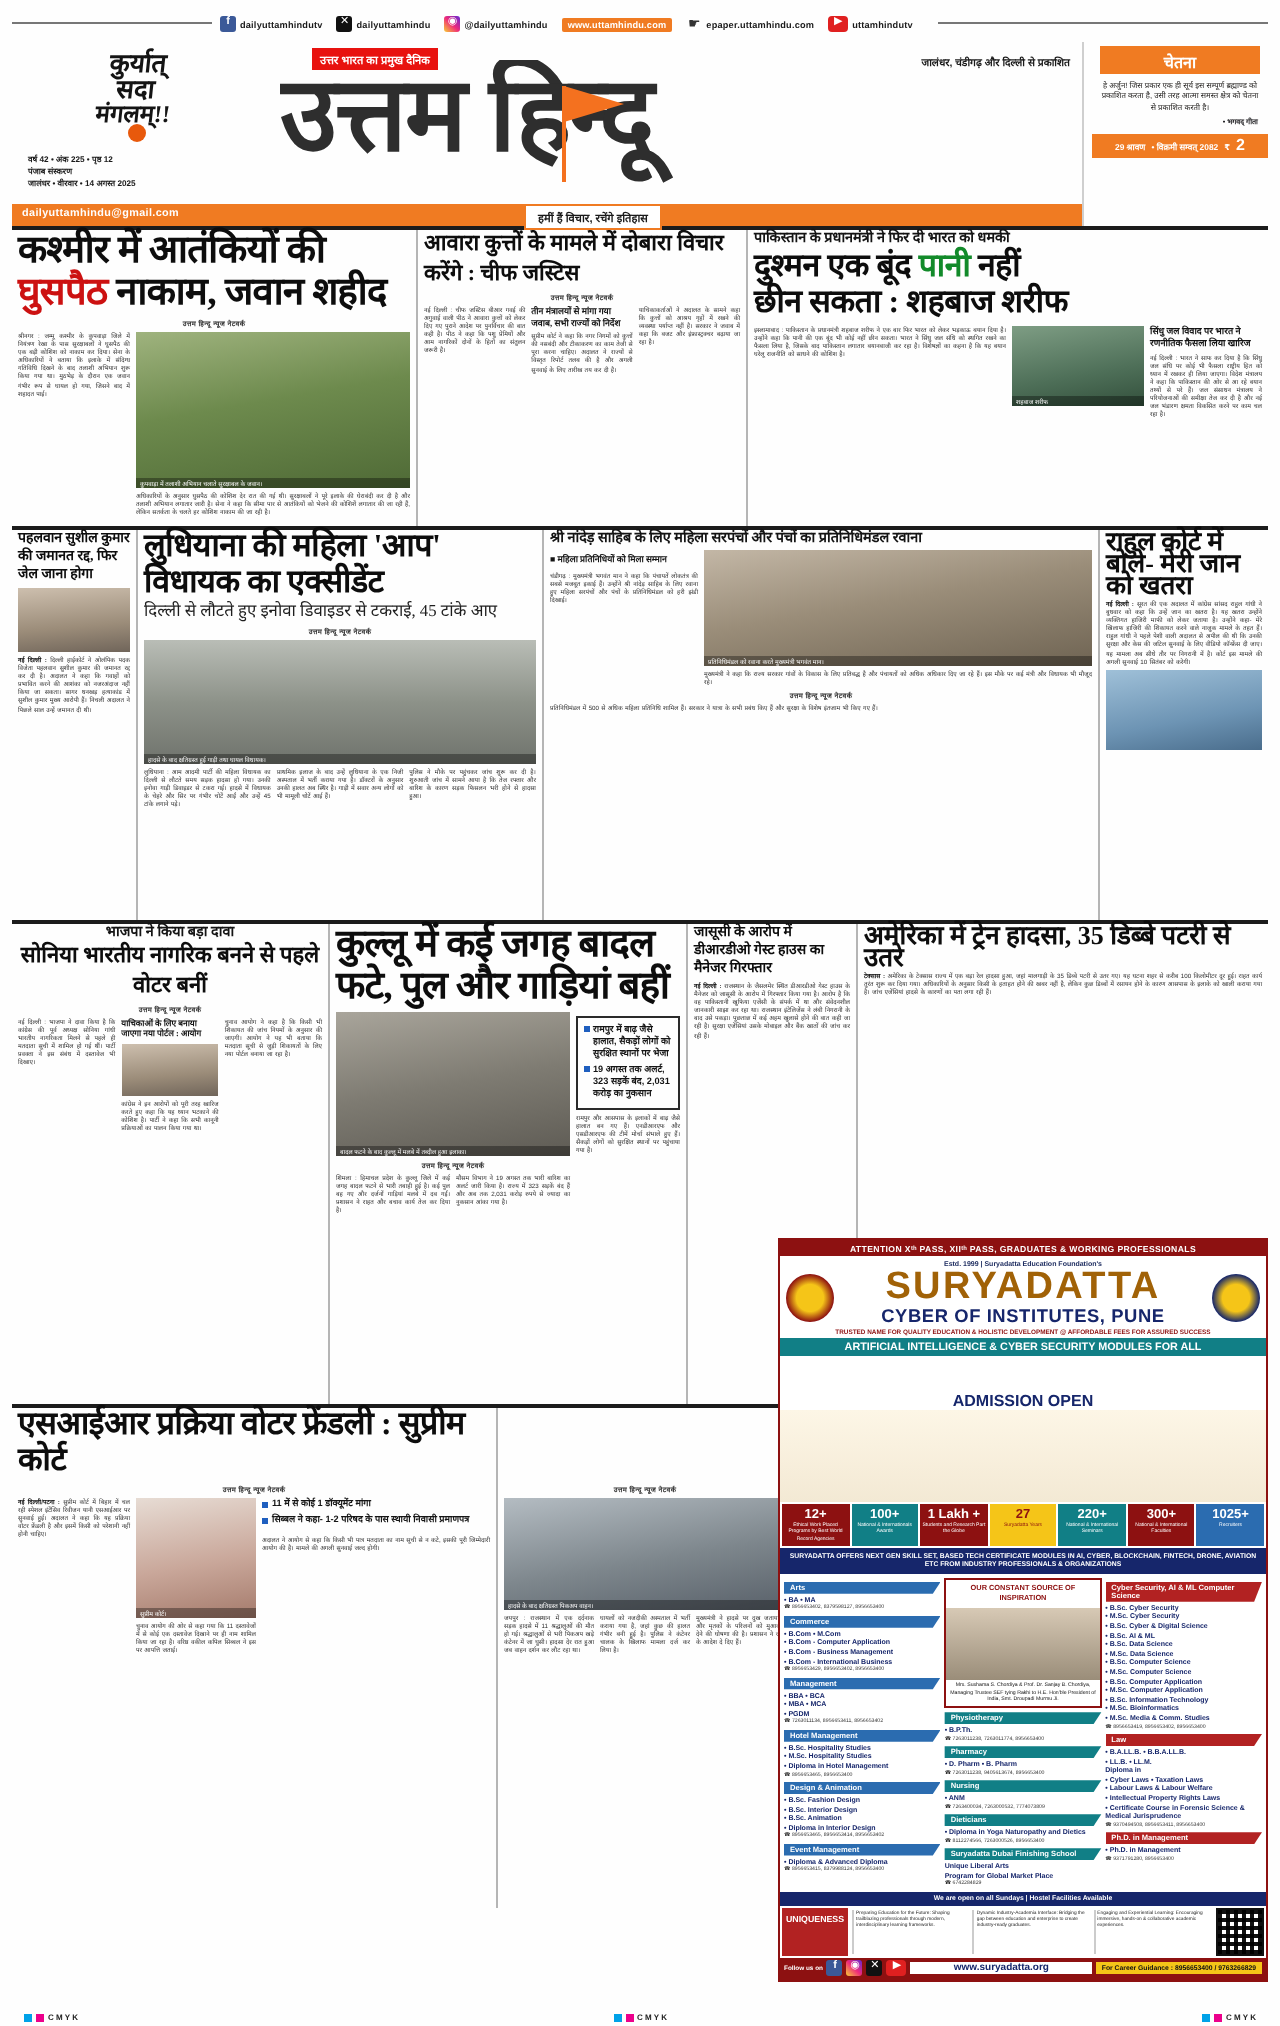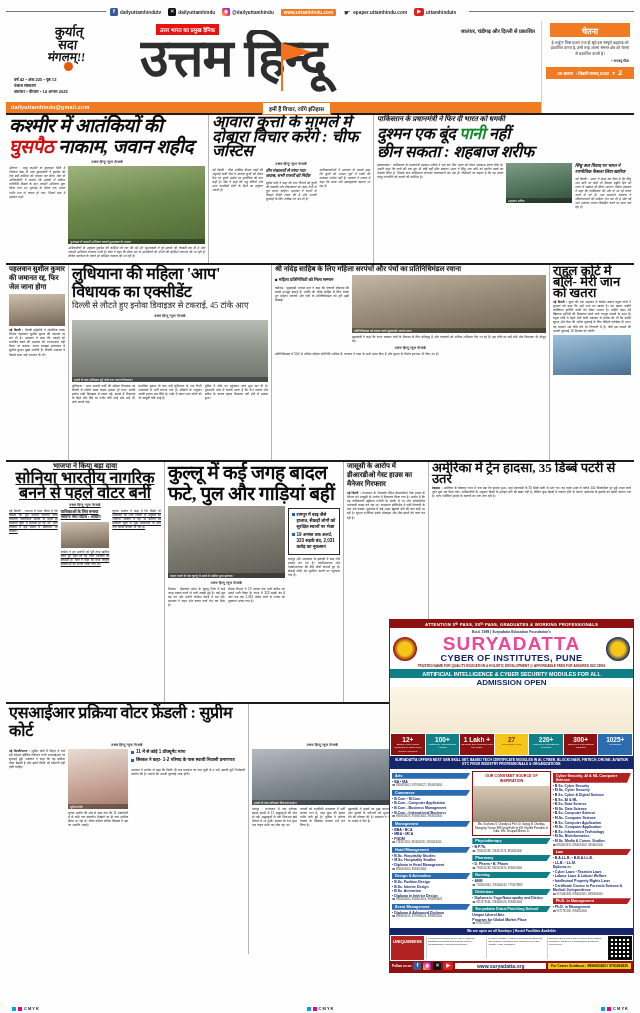--- a/index.html
+++ b/index.html
@@ -65,21 +65,21 @@
   .chetna-body{font-size:3.9px;line-height:5.4px;text-align:center;color:#23211f;padding:3px 4px 0;}
   .chetna-src{font-size:3.6px;font-weight:bold;text-align:right;padding-right:5px;margin-top:2px;}
   .pricebar{background:#f07b22;color:#fff;font-size:4.2px;font-weight:bold;display:flex;align-items:center;
         justify-content:center;gap:3px;padding:2px 3px;margin-top:4px;}
   .pricebar .pnum{font-size:8px;line-height:8px;}
 
   
   .hl{font-family:"Liberation Serif","DejaVu Serif",serif;font-weight:bold;color:#0d0d0d;}
   .hl-xl{font-size:19px;line-height:21px;letter-spacing:-.3px;}
   .hl-lg{font-size:16px;line-height:18px;letter-spacing:-.2px;}
-  .hl-md{font-size:16px;line-height:14.5px;}
+  .hl-md{font-size:11px;line-height:14.5px;}
   .hl-sm{font-size:13px;line-height:11px;}
   .hl-xs{font-size:7px;line-height:9px;}
   .kicker{font-family:"Liberation Serif","DejaVu Serif",serif;font-weight:bold;font-size:7.2px;line-height:9px;color:#141414;}
   .subhl{font-family:"Liberation Serif","DejaVu Serif",serif;font-size:8.4px;line-height:10px;color:#1e1e1e;}
 
   
   .photo{position:relative;overflow:hidden;background:#cfd3cc;}
   .photo .cap{position:absolute;left:0;right:0;bottom:0;font-size:3.1px;color:#fff;background:rgba(0,0,0,.34);padding:.5px 2px;}
   .ph-green{background:linear-gradient(170deg,#9fb37e 0%,#6d8a4d 45%,#4f6a36 100%);}
   .ph-road{background:linear-gradient(180deg,#b9bdb6 0%,#8d9289 50%,#6f736c 100%);}
@@ -94,26 +94,26 @@
   
   .bulbox{border:1px solid #2a2a2a;padding:2.5px;margin-top:2px;}
   .bul{display:flex;gap:2px;font-size:4.6px;line-height:6px;font-weight:bold;color:#151515;margin-bottom:2px;}
   .bul i{flex:0 0 3px;height:3px;background:#1f5fbf;margin-top:1.5px;display:block;}
   .colpad{padding:0 3px;}
 
   
   .ad{border:1.5px solid #8d1111;margin-top:3px;background:#fff;}
   .ad-top{background:#8d1111;color:#fff;font-size:4.3px;font-weight:bold;text-align:center;padding:1.6px 0;letter-spacing:.2px;}
   .ad-estd{font-size:3.5px;text-align:center;color:#1b2a5e;font-weight:bold;padding-top:2px;}
-  .ad-name{font-family:"Liberation Sans",sans-serif;font-weight:bold;font-size:19px;line-height:19px;color:#ec4899;
+  .ad-name{font-family:"Liberation Sans",sans-serif;font-weight:bold;font-size:19px;line-height:19px;color:#a16207;
            text-align:center;letter-spacing:1.2px;}
   .ad-sub{font-weight:bold;font-size:9.2px;line-height:10px;color:#16266b;text-align:center;letter-spacing:.3px;}
   .ad-trust{font-size:3.2px;font-weight:bold;color:#8d1111;text-align:center;padding:1px 0;}
   .ad-ai{background:#117f86;color:#fff;font-size:5.4px;font-weight:bold;text-align:center;padding:1.6px 0;}
-  .ad-open{color:#16266b;font-weight:bold;font-size:8px;text-align:center;padding:0 0 0;}
+  .ad-open{color:#16266b;font-weight:bold;font-size:8px;text-align:center;padding:18px 0 0;}
   .ad-people{height:46px;background:linear-gradient(180deg,#fdf6e6 0%,#f3e9d4 100%);position:relative;overflow:hidden;}
   .ad-stats{display:flex;gap:1px;padding:1px;}
   .ad-stat{flex:1;text-align:center;color:#fff;padding:2px 1px;}
   .ad-stat b{display:block;font-size:6.5px;line-height:7px;}
   .ad-stat span{display:block;font-size:2.5px;line-height:3.1px;}
   .ad-bar{background:#16266b;color:#fff;font-size:3.4px;font-weight:bold;text-align:center;padding:2px 4px;line-height:4.6px;}
   .ad-cols{display:flex;gap:2px;padding:2px;}
   .ad-c{flex:1;}
   .cat{background:#2b6cb0;color:#fff;font-size:3.8px;font-weight:bold;padding:1px 3px;margin:2px 0 1px;
        clip-path:polygon(0 0,100% 0,95% 100%,0 100%);}
@@ -212,21 +212,21 @@
         <span>29 श्रावण</span>
         <span>• विक्रमी सम्वत् 2082</span>
         <span>₹</span>
         <span class="pnum">2</span>
       </div>
     </div>
   </div>
 
   <div class="hr2"></div>
 
-  <div class="row" style="height:148px;font-style:italic;">
+  <div class="row" style="height:148px;">
 
     <div class="col colpad" style="flex:0 0 196px;">
       <div class="hl hl-xl">
         <span>कश्मीर में आतंकियों की</span><br>
         <span class="red">घुसपैठ</span><span> नाकाम, जवान शहीद</span>
       </div>
       <div class="byline">उत्तम हिन्दू न्यूज नेटवर्क</div>
       <div class="row" style="gap:3px;flex:1;">
         <div class="bodytext" style="flex:0 0 56px;">श्रीनगर : जम्मू कश्मीर के कुपवाड़ा जिले में नियंत्रण रेखा के पास सुरक्षाबलों ने घुसपैठ की एक बड़ी कोशिश को नाकाम कर दिया। सेना के अधिकारियों ने बताया कि इलाके में संदिग्ध गतिविधि दिखने के बाद तलाशी अभियान शुरू किया गया था। मुठभेड़ के दौरान एक जवान गंभीर रूप से घायल हो गया, जिसने बाद में शहादत पाई।</div>
         <div class="col" style="flex:1;">
@@ -334,21 +334,21 @@
         <span>सूरत की एक अदालत में कांग्रेस सांसद राहुल गांधी ने बुधवार को कहा कि उन्हें जान का खतरा है। यह खतरा उन्होंने व्यक्तिगत हाजिरी माफी को लेकर जताया है। उन्होंने कहा- मेरे खिलाफ हाजिरी की शिकायत करने वाले नाजुक मामले के तहत हैं। राहुल गांधी ने पहले पेशी वाली अदालत से अपील की थी कि उनकी सुरक्षा और केस की जटिल सुनवाई के लिए वीडियो कॉन्फ्रेंस दी जाए। यह मामला अब सीधे तौर पर निगरानी में है। कोर्ट इस मामले की अगली सुनवाई 10 सितंबर को करेगी।</span>
       </div>
       <div class="photo ph-blue" style="height:40px;margin:2px 0;"></div>
     </div>
   </div>
 
   <div class="hr2"></div>
 
   <div class="row" style="height:240px;">
 
-    <div class="col colpad" style="flex:0 0 152px;text-decoration:underline;">
+    <div class="col colpad" style="flex:0 0 152px;">
       <div class="kicker" style="text-align:center;">भाजपा ने किया बड़ा दावा</div>
       <div class="hl hl-md" style="text-align:center;">सोनिया भारतीय नागरिक बनने से पहले वोटर बनीं</div>
       <div class="byline">उत्तम हिन्दू न्यूज नेटवर्क</div>
       <div class="row" style="gap:3px;flex:1;">
         <div class="bodytext" style="flex:1;">नई दिल्ली : भाजपा ने दावा किया है कि कांग्रेस की पूर्व अध्यक्ष सोनिया गांधी भारतीय नागरिकता मिलने से पहले ही मतदाता सूची में शामिल हो गई थीं। पार्टी प्रवक्ता ने इस संबंध में दस्तावेज भी दिखाए।</div>
         <div class="col" style="flex:1;">
           <div class="kicker" style="font-size:4.2px;line-height:5.4px;">याचिकाओं के लिए बनाया जाएगा नया पोर्टल : आयोग</div>
           <div class="photo ph-pers" style="height:26px;margin:2px 0;"></div>
           <div class="bodytext">कांग्रेस ने इन आरोपों को पूरी तरह खारिज करते हुए कहा कि यह ध्यान भटकाने की कोशिश है। पार्टी ने कहा कि सभी कानूनी प्रक्रियाओं का पालन किया गया था।</div>
         </div>

